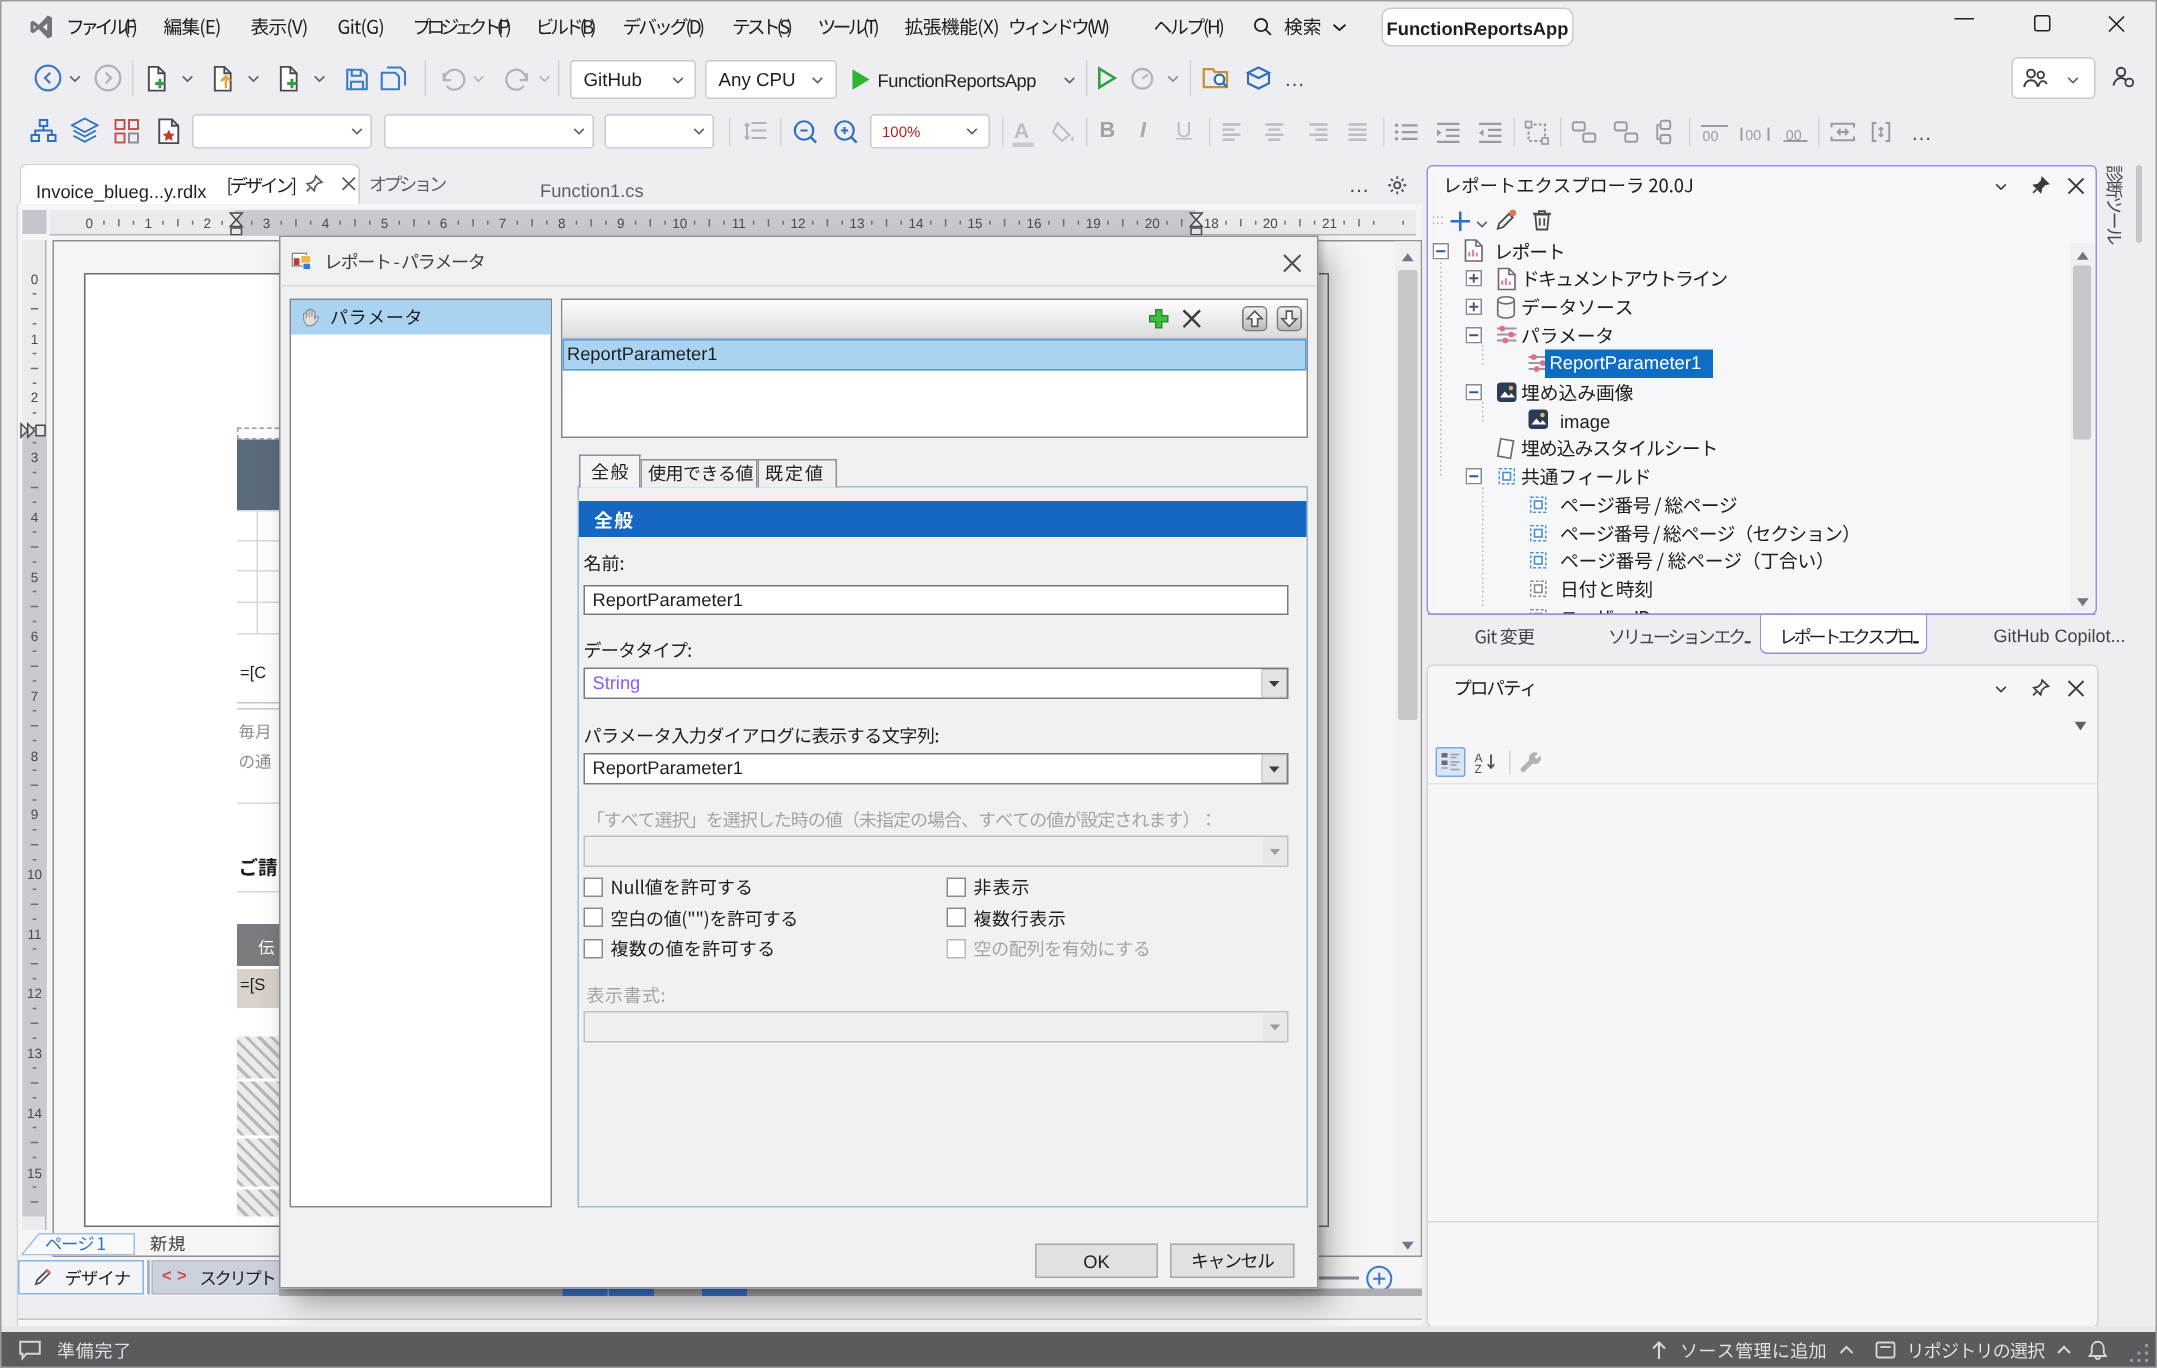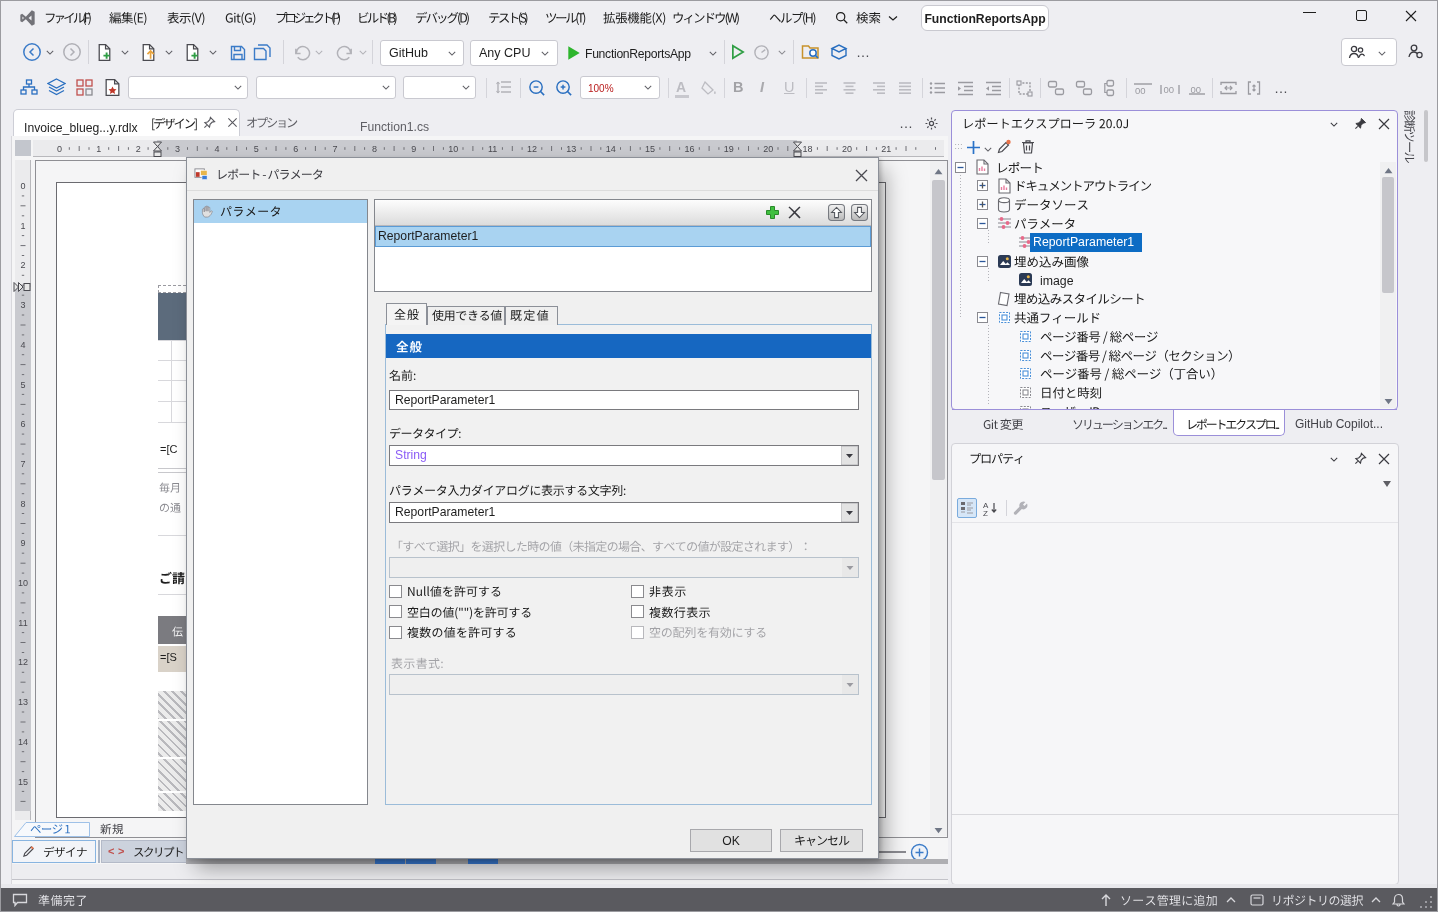--- a/index.html
+++ b/index.html
@@ -1087,21 +1087,21 @@
       <use href="#g72" x="3277"></use>
       <use href="#g20" x="4096"></use>
       <use href="#g32" x="4916"></use>
       <use href="#g16" x="5735"></use>
       <use href="#g17" x="6555"></use>
       <use href="#g76" x="7374"></use>
       <use href="#g76" x="7471"></use>
       <use href="#g76" x="7569"></use>
     </g>
   </svg>
-<div style="position:absolute;left:1295px;top:417px;font-family:'Liberation Sans',sans-serif;font-size:12px;font-weight:400;color:#424248;white-space:pre;line-height:14.399999999999999px;">GitHub Copilot...</div>
+<div style="position:absolute;left:1329px;top:417px;font-family:'Liberation Sans',sans-serif;font-size:12px;font-weight:400;color:#424248;white-space:pre;line-height:14.399999999999999px;">GitHub Copilot...</div>
 <div style="position:absolute;left:951px;top:443px;width:448px;height:442px;background:#f6f6f8;border:1px solid #d2d2d8;border-radius:4px"></div>
 <svg style="position:absolute;left:969.0px;top:448.8px;overflow:visible;" width="55.0" height="18.2">
     <g transform="translate(0,14.15) scale(0.01220,-0.01220)" fill="#1e1e1e">
       <use href="#g16" x="0"></use>
       <use href="#g17" x="901"></use>
       <use href="#g84" x="1803"></use>
       <use href="#g31" x="2704"></use>
       <use href="#g43" x="3606"></use>
     </g>
   </svg>

